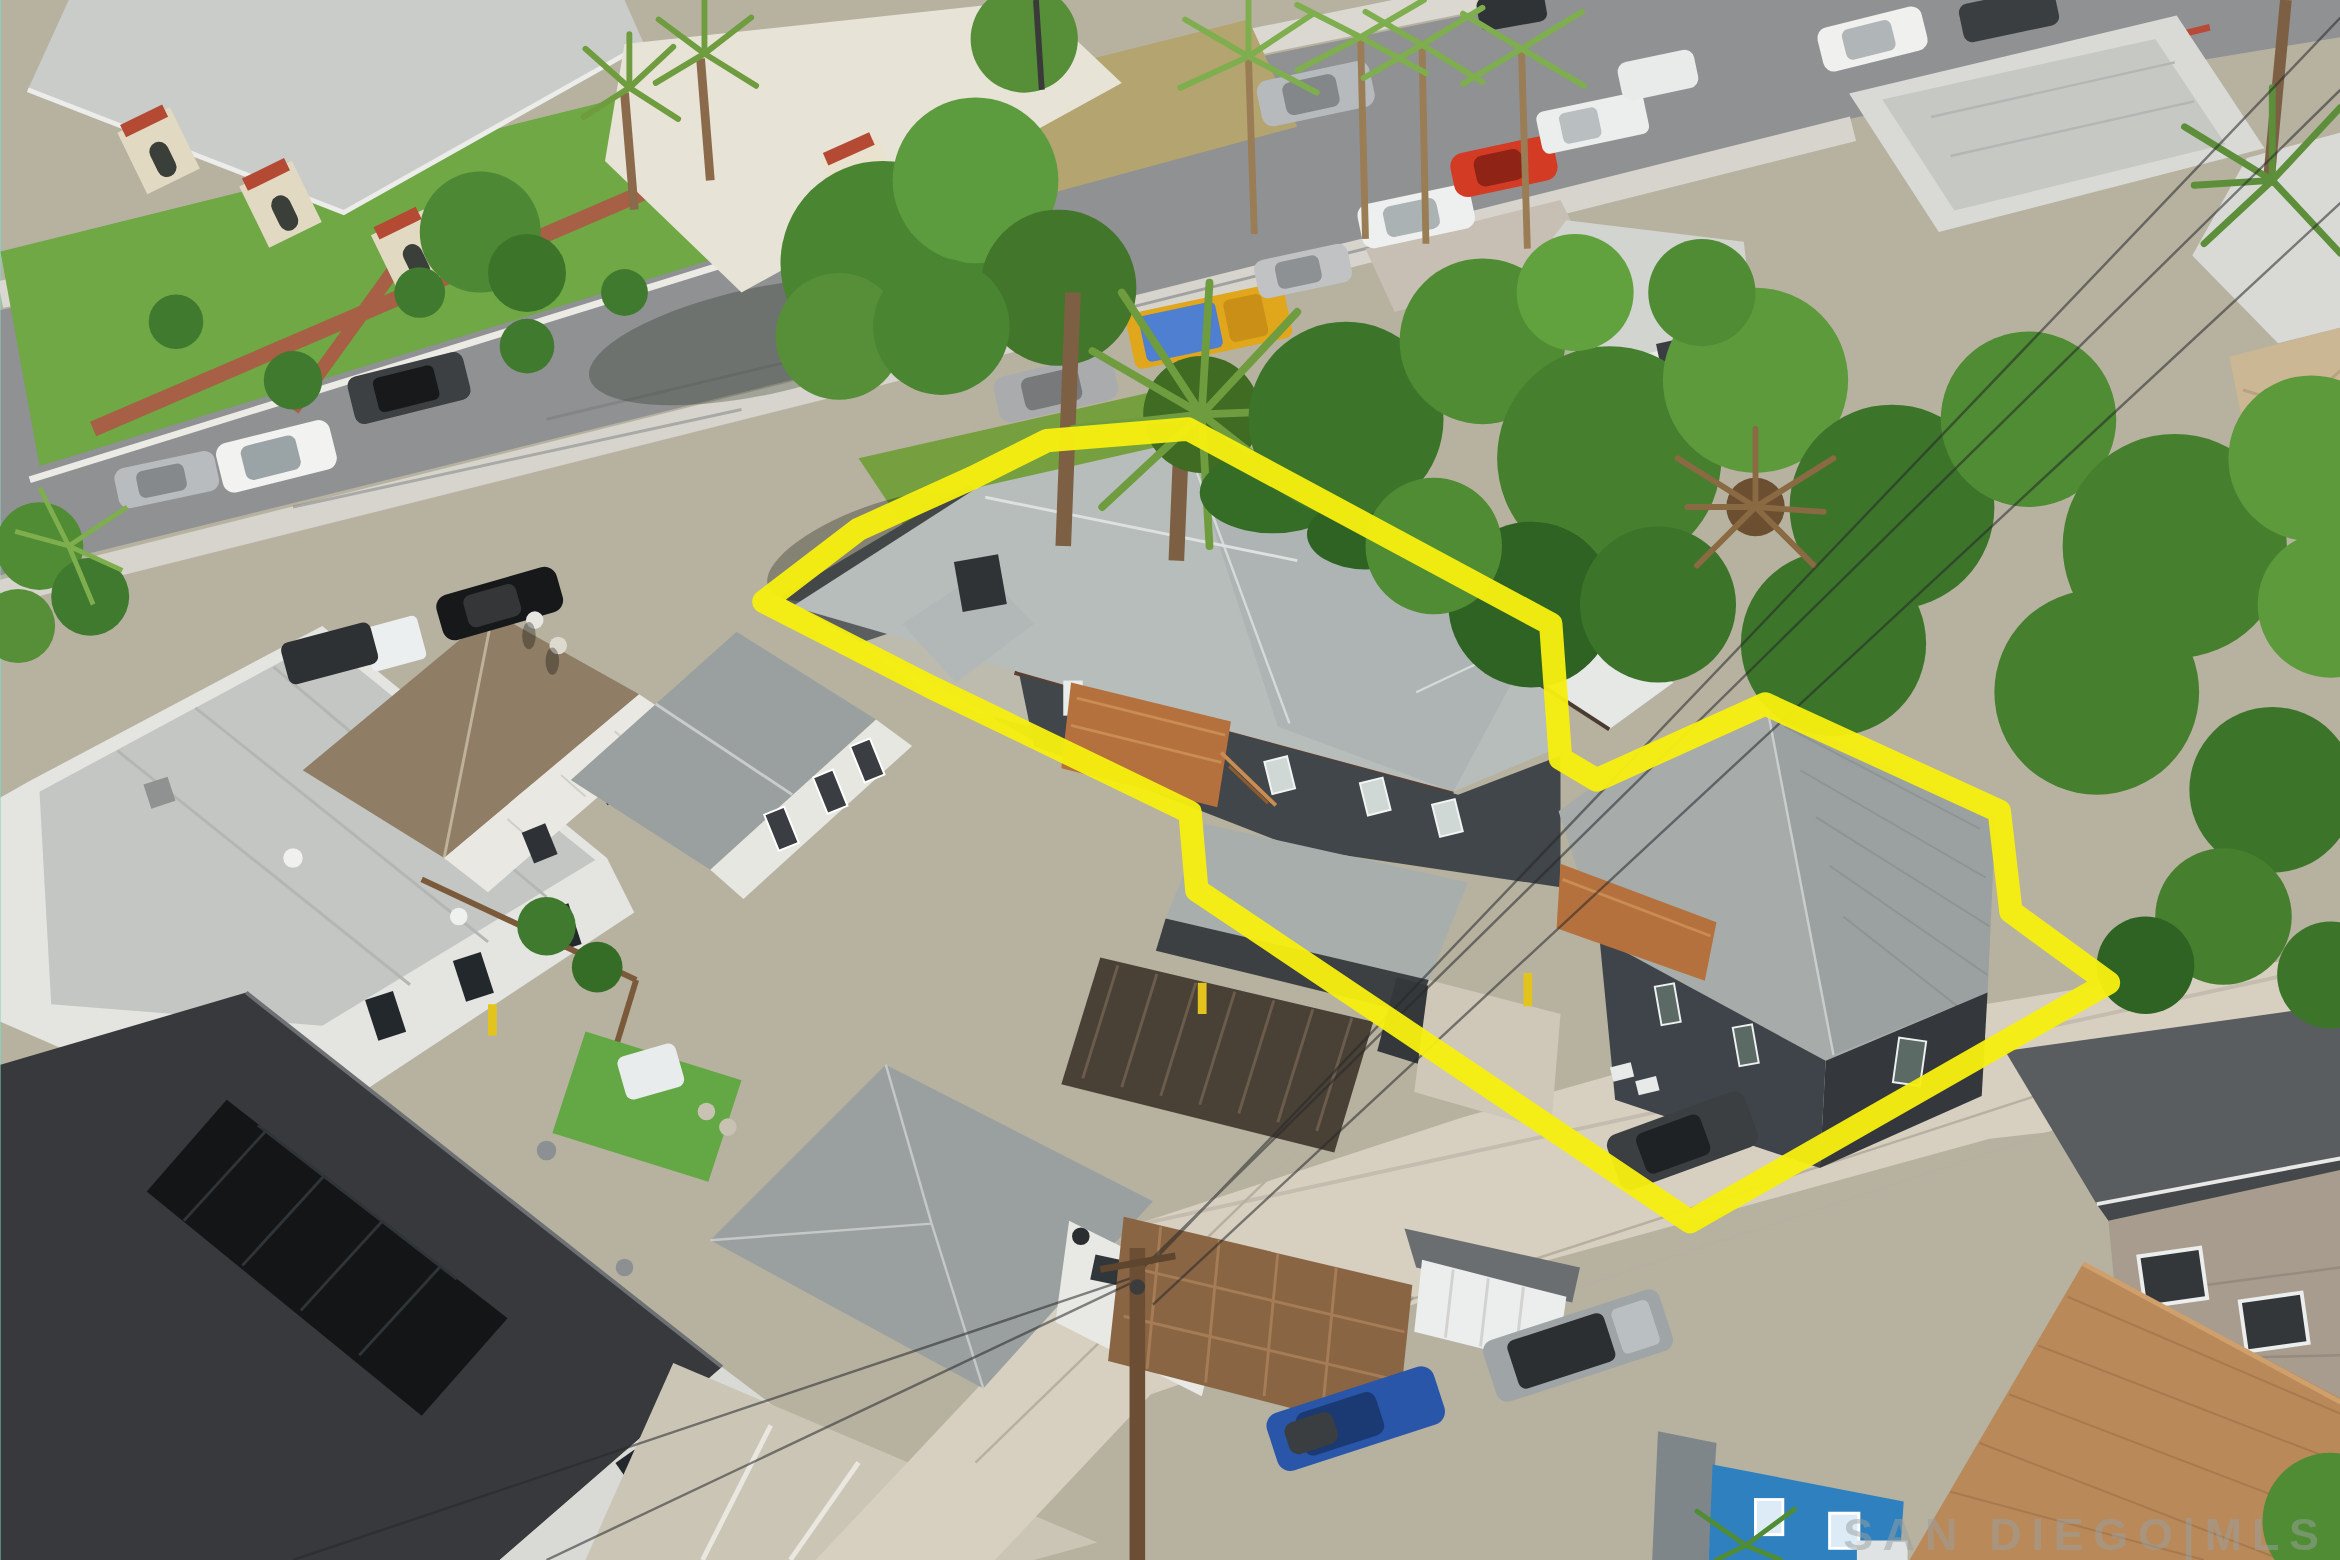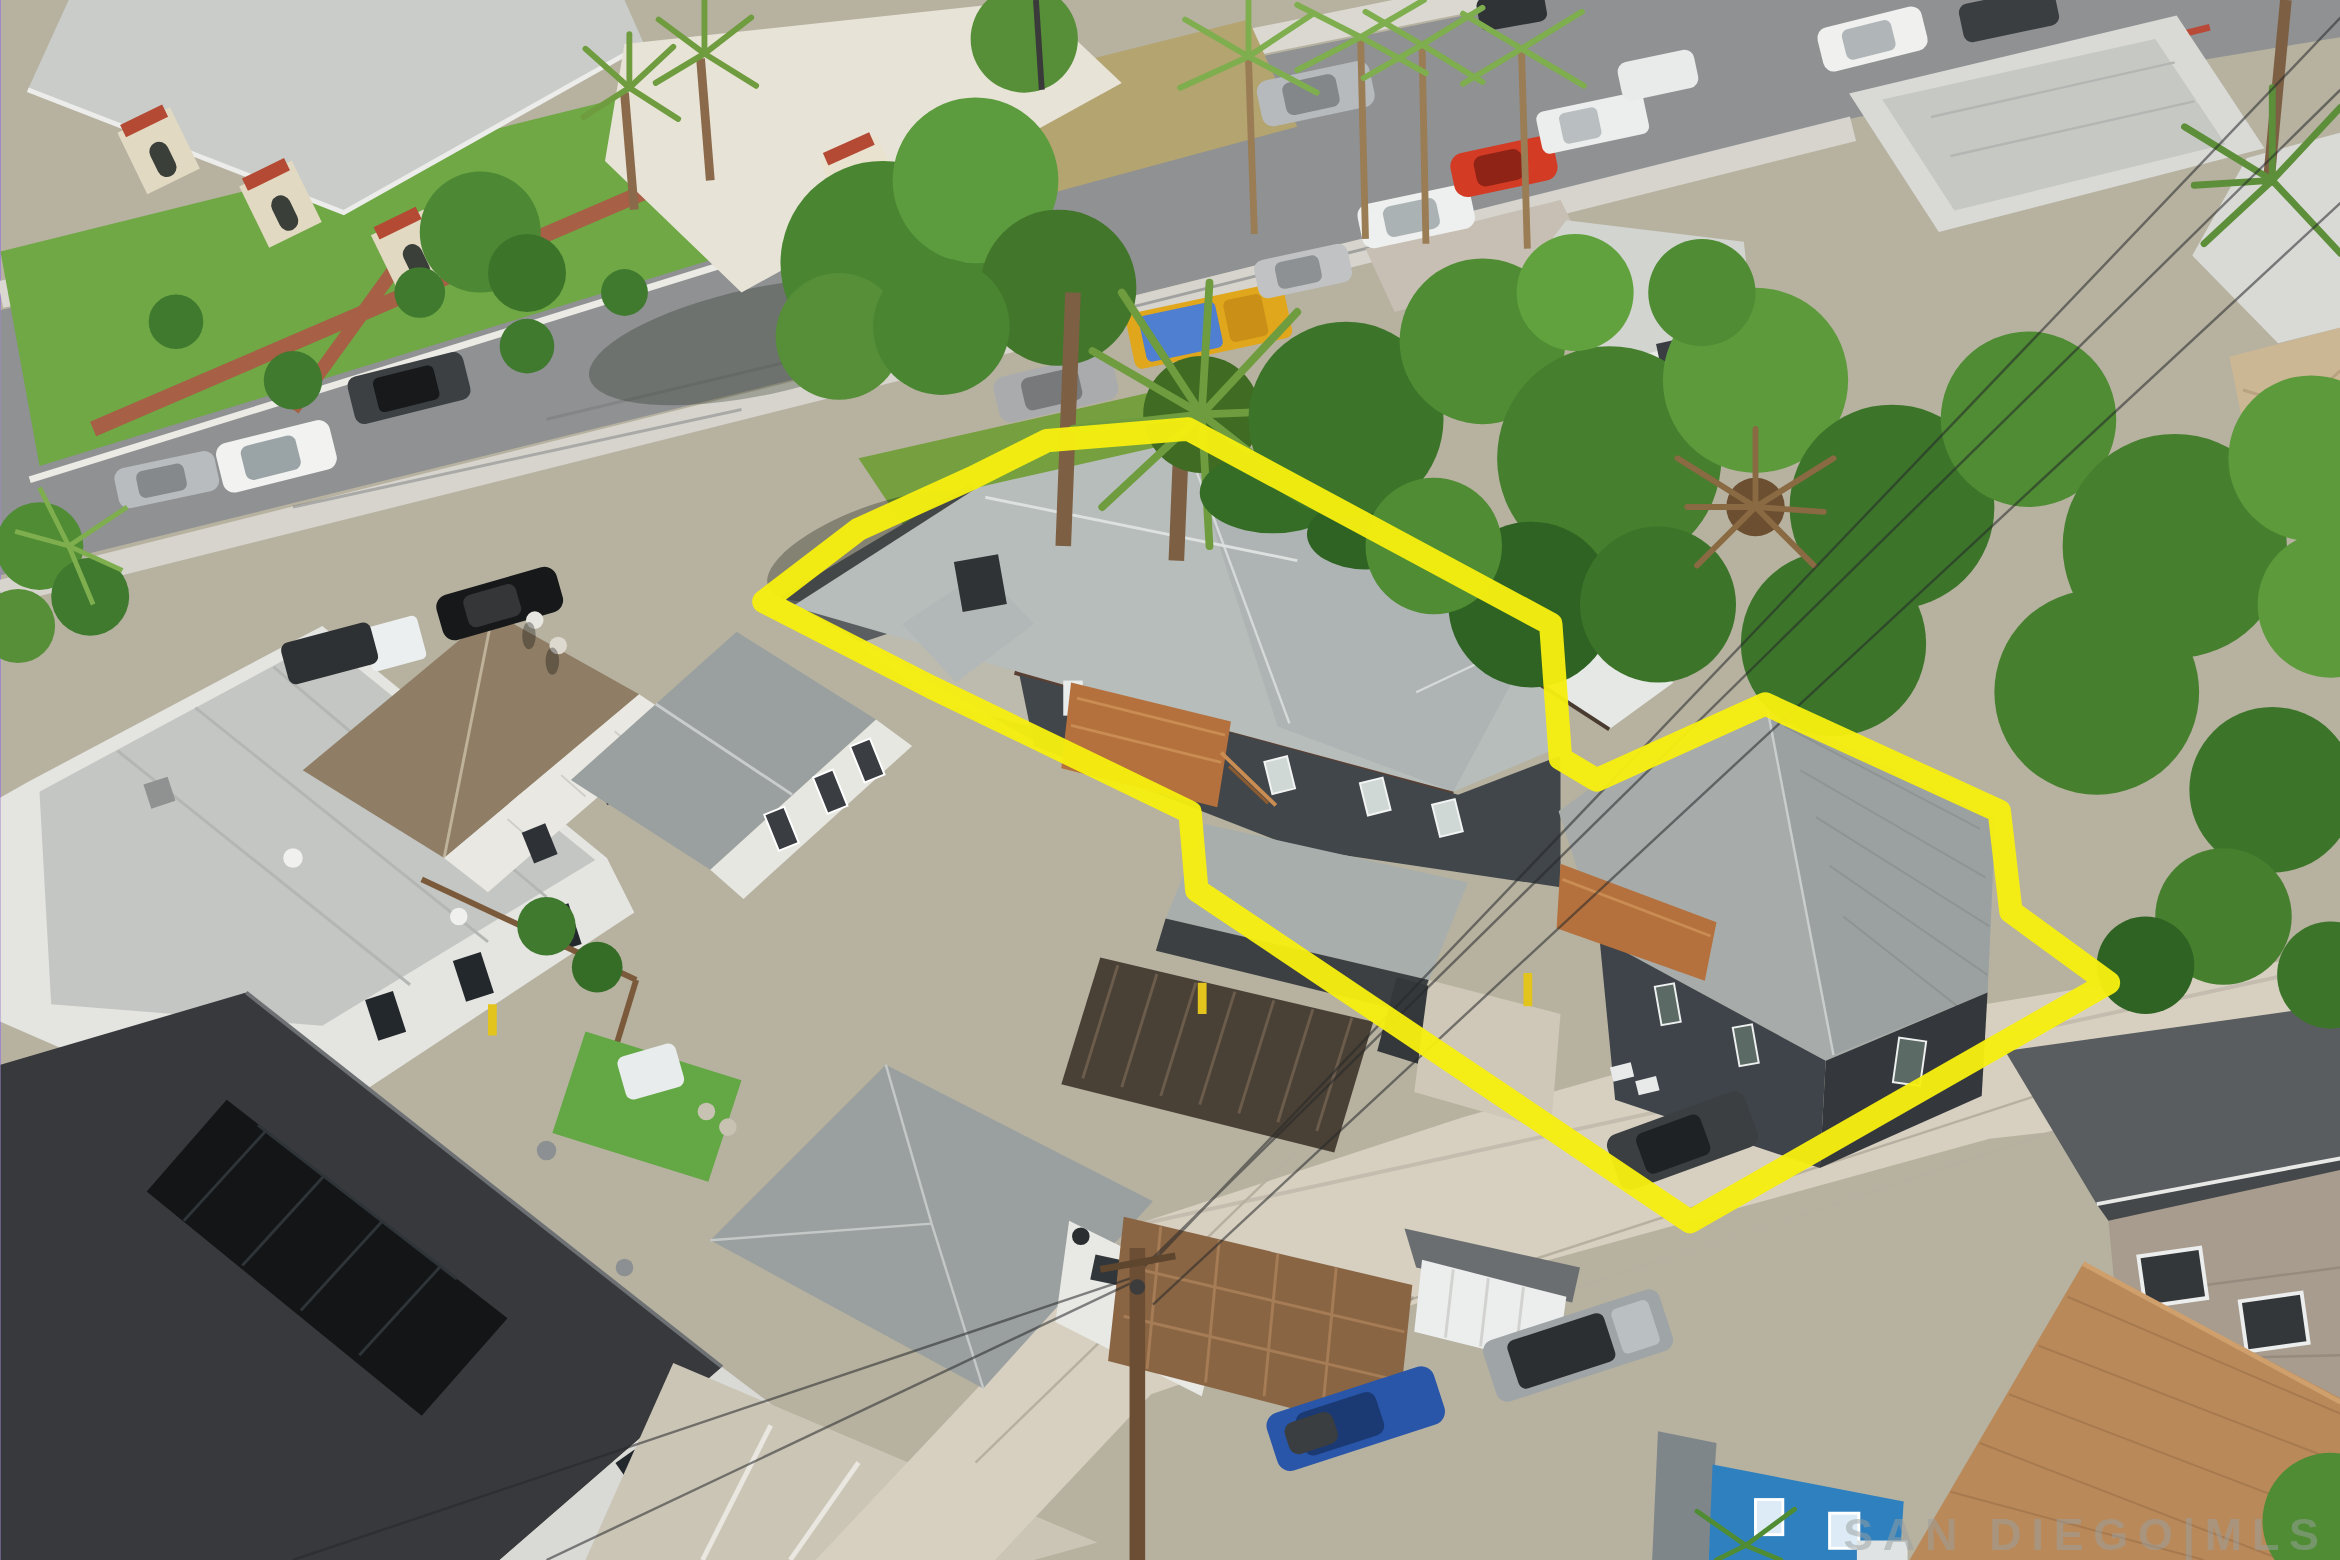--- a/index.html
+++ b/index.html
@@ -1,16 +1,16 @@
 <!DOCTYPE html>
 <html><head>
 <meta charset="utf-8">
 <style>
   html,body{margin:0;padding:0;background:#222;}
-  #stage{position:relative;width:2341px;height:1560px;overflow:hidden;background:#8b5cf6;
+  #stage{position:relative;width:2341px;height:1560px;overflow:hidden;background:#5eead4;
          font-family:"Liberation Sans", sans-serif;}
   svg{display:block}
   text.watermark{font-family:"Liberation Sans",sans-serif;font-weight:700;letter-spacing:10px;}
 </style>
 </head>
 <body>
 
 <div id="stage">
 <svg width="2341" height="1560" viewBox="0 0 2400 1600">
 

